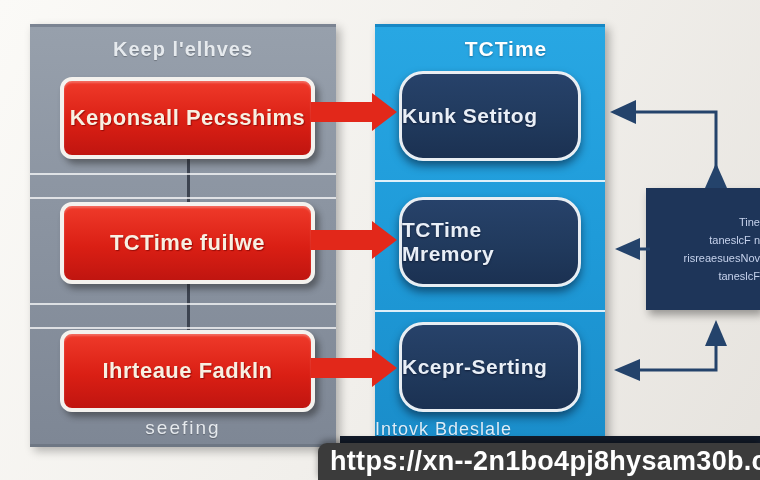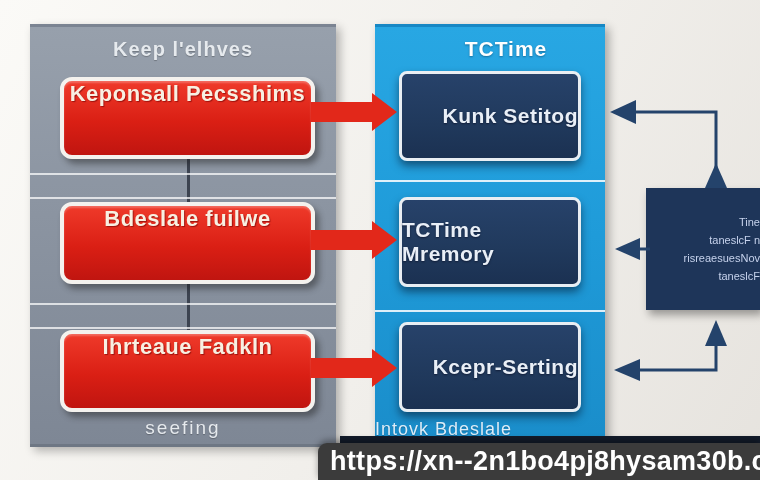--- a/index.html
+++ b/index.html
@@ -20,21 +20,21 @@
     color:#e6eaee;font-size:20px;font-weight:600;letter-spacing:1px;
     text-shadow:0 1px 1px rgba(0,0,0,.25);
   }
   .hline{position:absolute;left:0;right:0;height:2px;background:rgba(255,255,255,.72);}
   .vstub{position:absolute;left:157px;width:3px;background:#3c4350;}
   .red-node{
     position:absolute;left:30px;width:247px;height:74px;
     background:linear-gradient(180deg,#ef3a2a 0%,#da1f14 55%,#c01510 100%);
     border:4px solid #f4f2ee;border-radius:12px;
     box-shadow:4px 5px 6px rgba(30,30,30,.45), inset 0 2px 2px rgba(255,255,255,.25);
-    display:flex;align-items:flex-start;justify-content:center;
+    display:flex;align-items:center;justify-content:center;
     color:#f8f0e2;font-size:22px;font-weight:bold;letter-spacing:.5px;
     text-shadow:1px 1px 1px rgba(110,0,0,.6);
   }
   .panel-left .panel-footer{
     position:absolute;top:390px;left:0;width:100%;text-align:center;
     color:#e6eaee;font-size:19px;letter-spacing:2px;
     text-shadow:0 1px 1px rgba(0,0,0,.25);
   }
   
   .panel-mid{
@@ -46,23 +46,23 @@
   .panel-mid .panel-title{
     position:absolute;top:10px;left:0;width:100%;text-align:center;
     color:#ffffff;font-size:21px;font-weight:600;letter-spacing:1px;
     text-shadow:0 1px 2px rgba(0,40,70,.45);
     margin-left:16px;
   }
   .divider{position:absolute;left:0;right:0;height:2px;background:rgba(255,255,255,.85);}
   .navy-node{
     position:absolute;left:24px;width:176px;height:84px;
     background:linear-gradient(180deg,#27426a 0%,#20395c 60%,#1b3152 100%);
-    border:3px solid #e9eef3;border-radius:8px;
+    border:3px solid #e9eef3;border-radius:24px;
     box-shadow:0 5px 9px rgba(0,10,30,.5);
-    display:flex;align-items:center;justify-content:flex-end;
+    display:flex;align-items:center;justify-content:flex-start;
     color:#e9eff7;font-size:21px;font-weight:bold;letter-spacing:.5px;
     text-shadow:0 1px 2px rgba(0,0,20,.5);
   }
   .panel-mid .panel-footer{
     position:absolute;top:392px;left:0;width:100%;
     color:#dcedf9;font-size:18px;letter-spacing:1px;
     text-shadow:0 1px 1px rgba(0,40,70,.4);
   }
   
   .side-box{
@@ -98,21 +98,21 @@
     <div class="vstub" style="top:255px;height:50px;"></div>
     <div class="hline" style="top:146px;"></div>
     <div class="hline" style="top:170px;"></div>
     <div class="hline" style="top:276px;"></div>
     <div class="hline" style="top:300px;"></div>
 
     <div class="red-node" style="top:50px;">
       <span>Keponsall Pecsshims</span>
     </div>
     <div class="red-node" style="top:175px;">
-      <span>Bdeslale fuilwe</span>
+      <span>TCTime fuilwe</span>
     </div>
     <div class="red-node" style="top:303px;">
       <span>Ihrteaue Fadkln</span>
     </div>
 
     <div class="panel-footer">seefing</div>
   </div>
 
   <div class="panel-mid">
     <div class="panel-title">TCTime</div>

